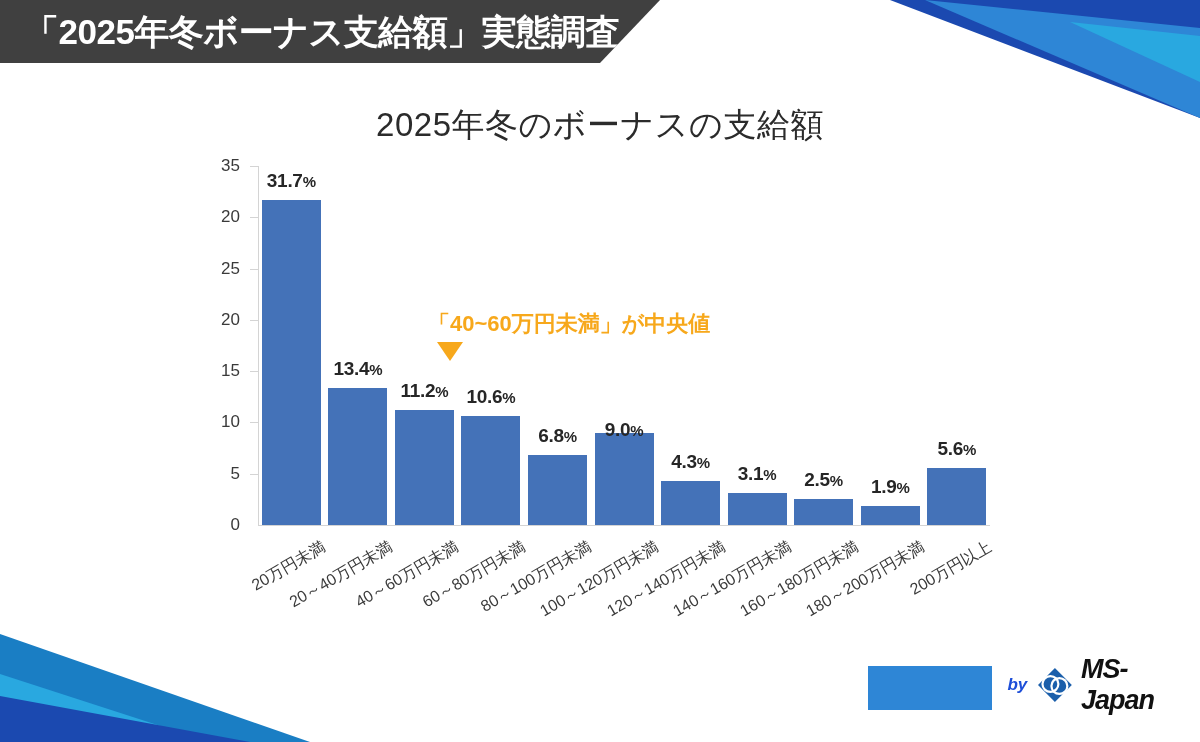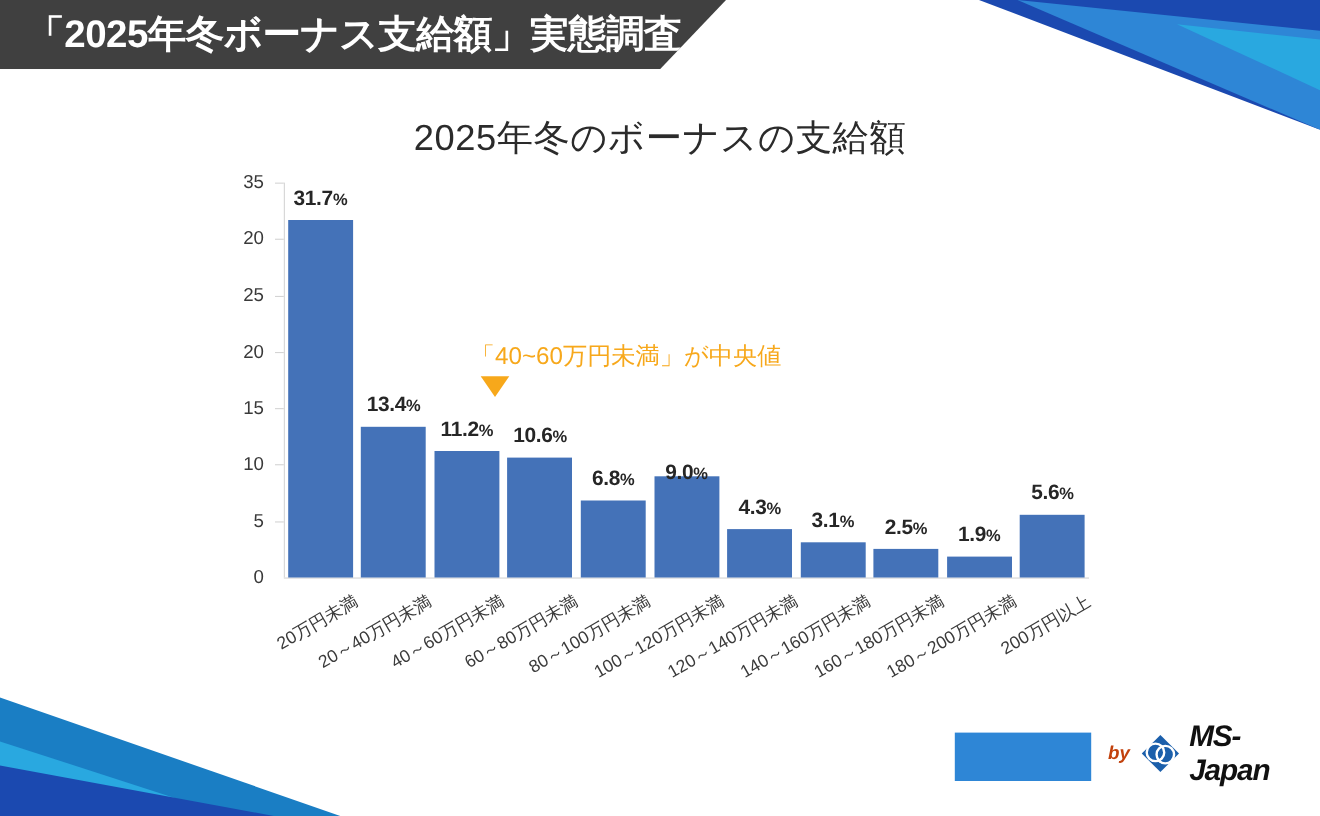--- a/index.html
+++ b/index.html
@@ -212,21 +212,21 @@
     justify-content: center;
   }
   #manegy-text {
     color: #ffffff;
     font-size: 27px;
     letter-spacing: -0.5px;
     line-height: 1;
   }
   #by-text {
     font-size: 17px;
-    color: #c2410c;
+    color: #1d4ed8;
     font-weight: bold;
     font-style: italic;
     margin-left: 16px;
     margin-right: 8px;
   }
   #msjapan-text {
     font-size: 27px;
     font-weight: bold;
     font-style: italic;
     color: #111111;
@@ -313,21 +313,21 @@
         <div class="x-label" style="left: 518.909px; top: 537px; transform: translateX(-100%) rotate(-30deg); transform-origin: right top;">60～80万円未満</div>
         <div class="x-label" style="left: 585.455px; top: 537px; transform: translateX(-100%) rotate(-30deg); transform-origin: right top;">80～100万円未満</div>
         <div class="x-label" style="left: 652px; top: 537px; transform: translateX(-100%) rotate(-30deg); transform-origin: right top;">100～120万円未満</div>
         <div class="x-label" style="left: 718.545px; top: 537px; transform: translateX(-100%) rotate(-30deg); transform-origin: right top;">120～140万円未満</div>
         <div class="x-label" style="left: 785.091px; top: 537px; transform: translateX(-100%) rotate(-30deg); transform-origin: right top;">140～160万円未満</div>
         <div class="x-label" style="left: 851.636px; top: 537px; transform: translateX(-100%) rotate(-30deg); transform-origin: right top;">160～180万円未満</div>
         <div class="x-label" style="left: 918.182px; top: 537px; transform: translateX(-100%) rotate(-30deg); transform-origin: right top;">180～200万円未満</div>
         <div class="x-label" style="left: 984.727px; top: 537px; transform: translateX(-100%) rotate(-30deg); transform-origin: right top;">200万円以上</div>
       </div>
 
-    <div id="median-annotation" style="color: rgb(247, 168, 27);">「40~60万円未満」が中央値</div>
+    <div id="median-annotation" style="color: rgb(247, 168, 27); font-weight: bold;">「40~60万円未満」が中央値</div>
     <div id="median-arrow" style="border-top-color: rgb(247, 168, 27);"></div>
   </div>
 
   <div id="footer-logo">
     <div id="manegy-wrap">
       <div id="manegy-shadow" style="background: rgb(46, 134, 214);"></div>
     </div>
     <span id="by-text">by</span>
     <svg width="40" height="40" viewBox="0 0 40 40">
       <polygon points="20,3 37,20 20,37 3,20" fill="#1b5fab"></polygon>

